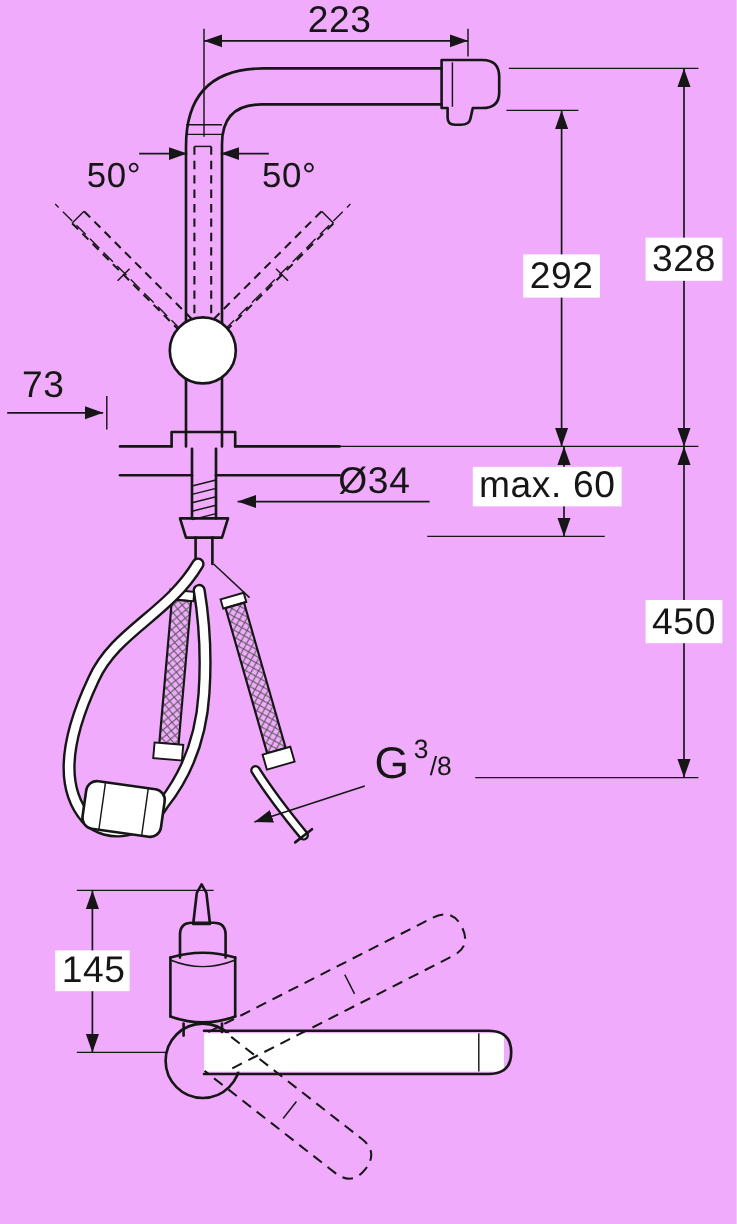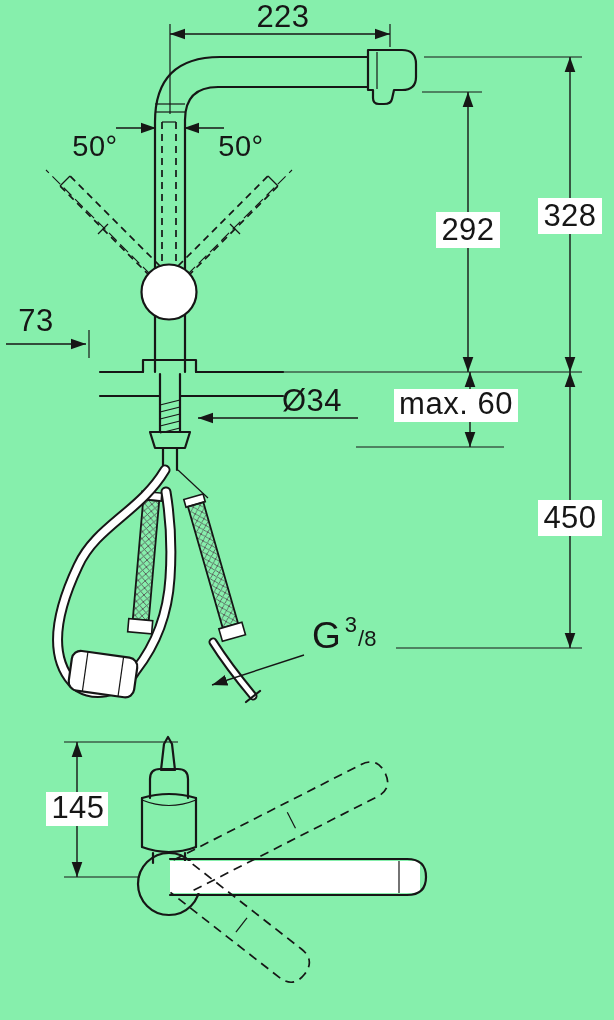--- a/index.html
+++ b/index.html
@@ -1,16 +1,16 @@
 <!DOCTYPE html>
 <html><head>
 <meta charset="utf-8">
 <style>
   html,body{margin:0;padding:0;background:#ffffff;}
-  .canvas{width:614px;height:1020px;background:#86efac;position:relative;overflow:hidden;}
+  .canvas{width:614px;height:1020px;background:#f0abfc;position:relative;overflow:hidden;}
   svg{display:block;}
   .dim{font-family:"Liberation Sans","DejaVu Sans",sans-serif;font-size:31px;fill:#161616;letter-spacing:.5px;text-anchor:middle;}
   .deg{font-size:29px;}
   .gthread{font-size:37px;text-anchor:start;letter-spacing:0;}
   .outline{stroke:#161616;stroke-width:2.2;fill:none;stroke-linecap:round;stroke-linejoin:round;}
   .thin{stroke:#161616;stroke-width:1.2;fill:none;}
   .dimline{stroke:#161616;stroke-width:1.4;fill:none;}
   .dash{stroke:#161616;stroke-width:1.7;fill:none;stroke-dasharray:9 6;}
   .dashb{stroke:#161616;stroke-width:1.7;fill:none;stroke-dasharray:7 5;}
   .dashc{stroke:#161616;stroke-width:1.1;fill:none;stroke-dasharray:11 5;}

